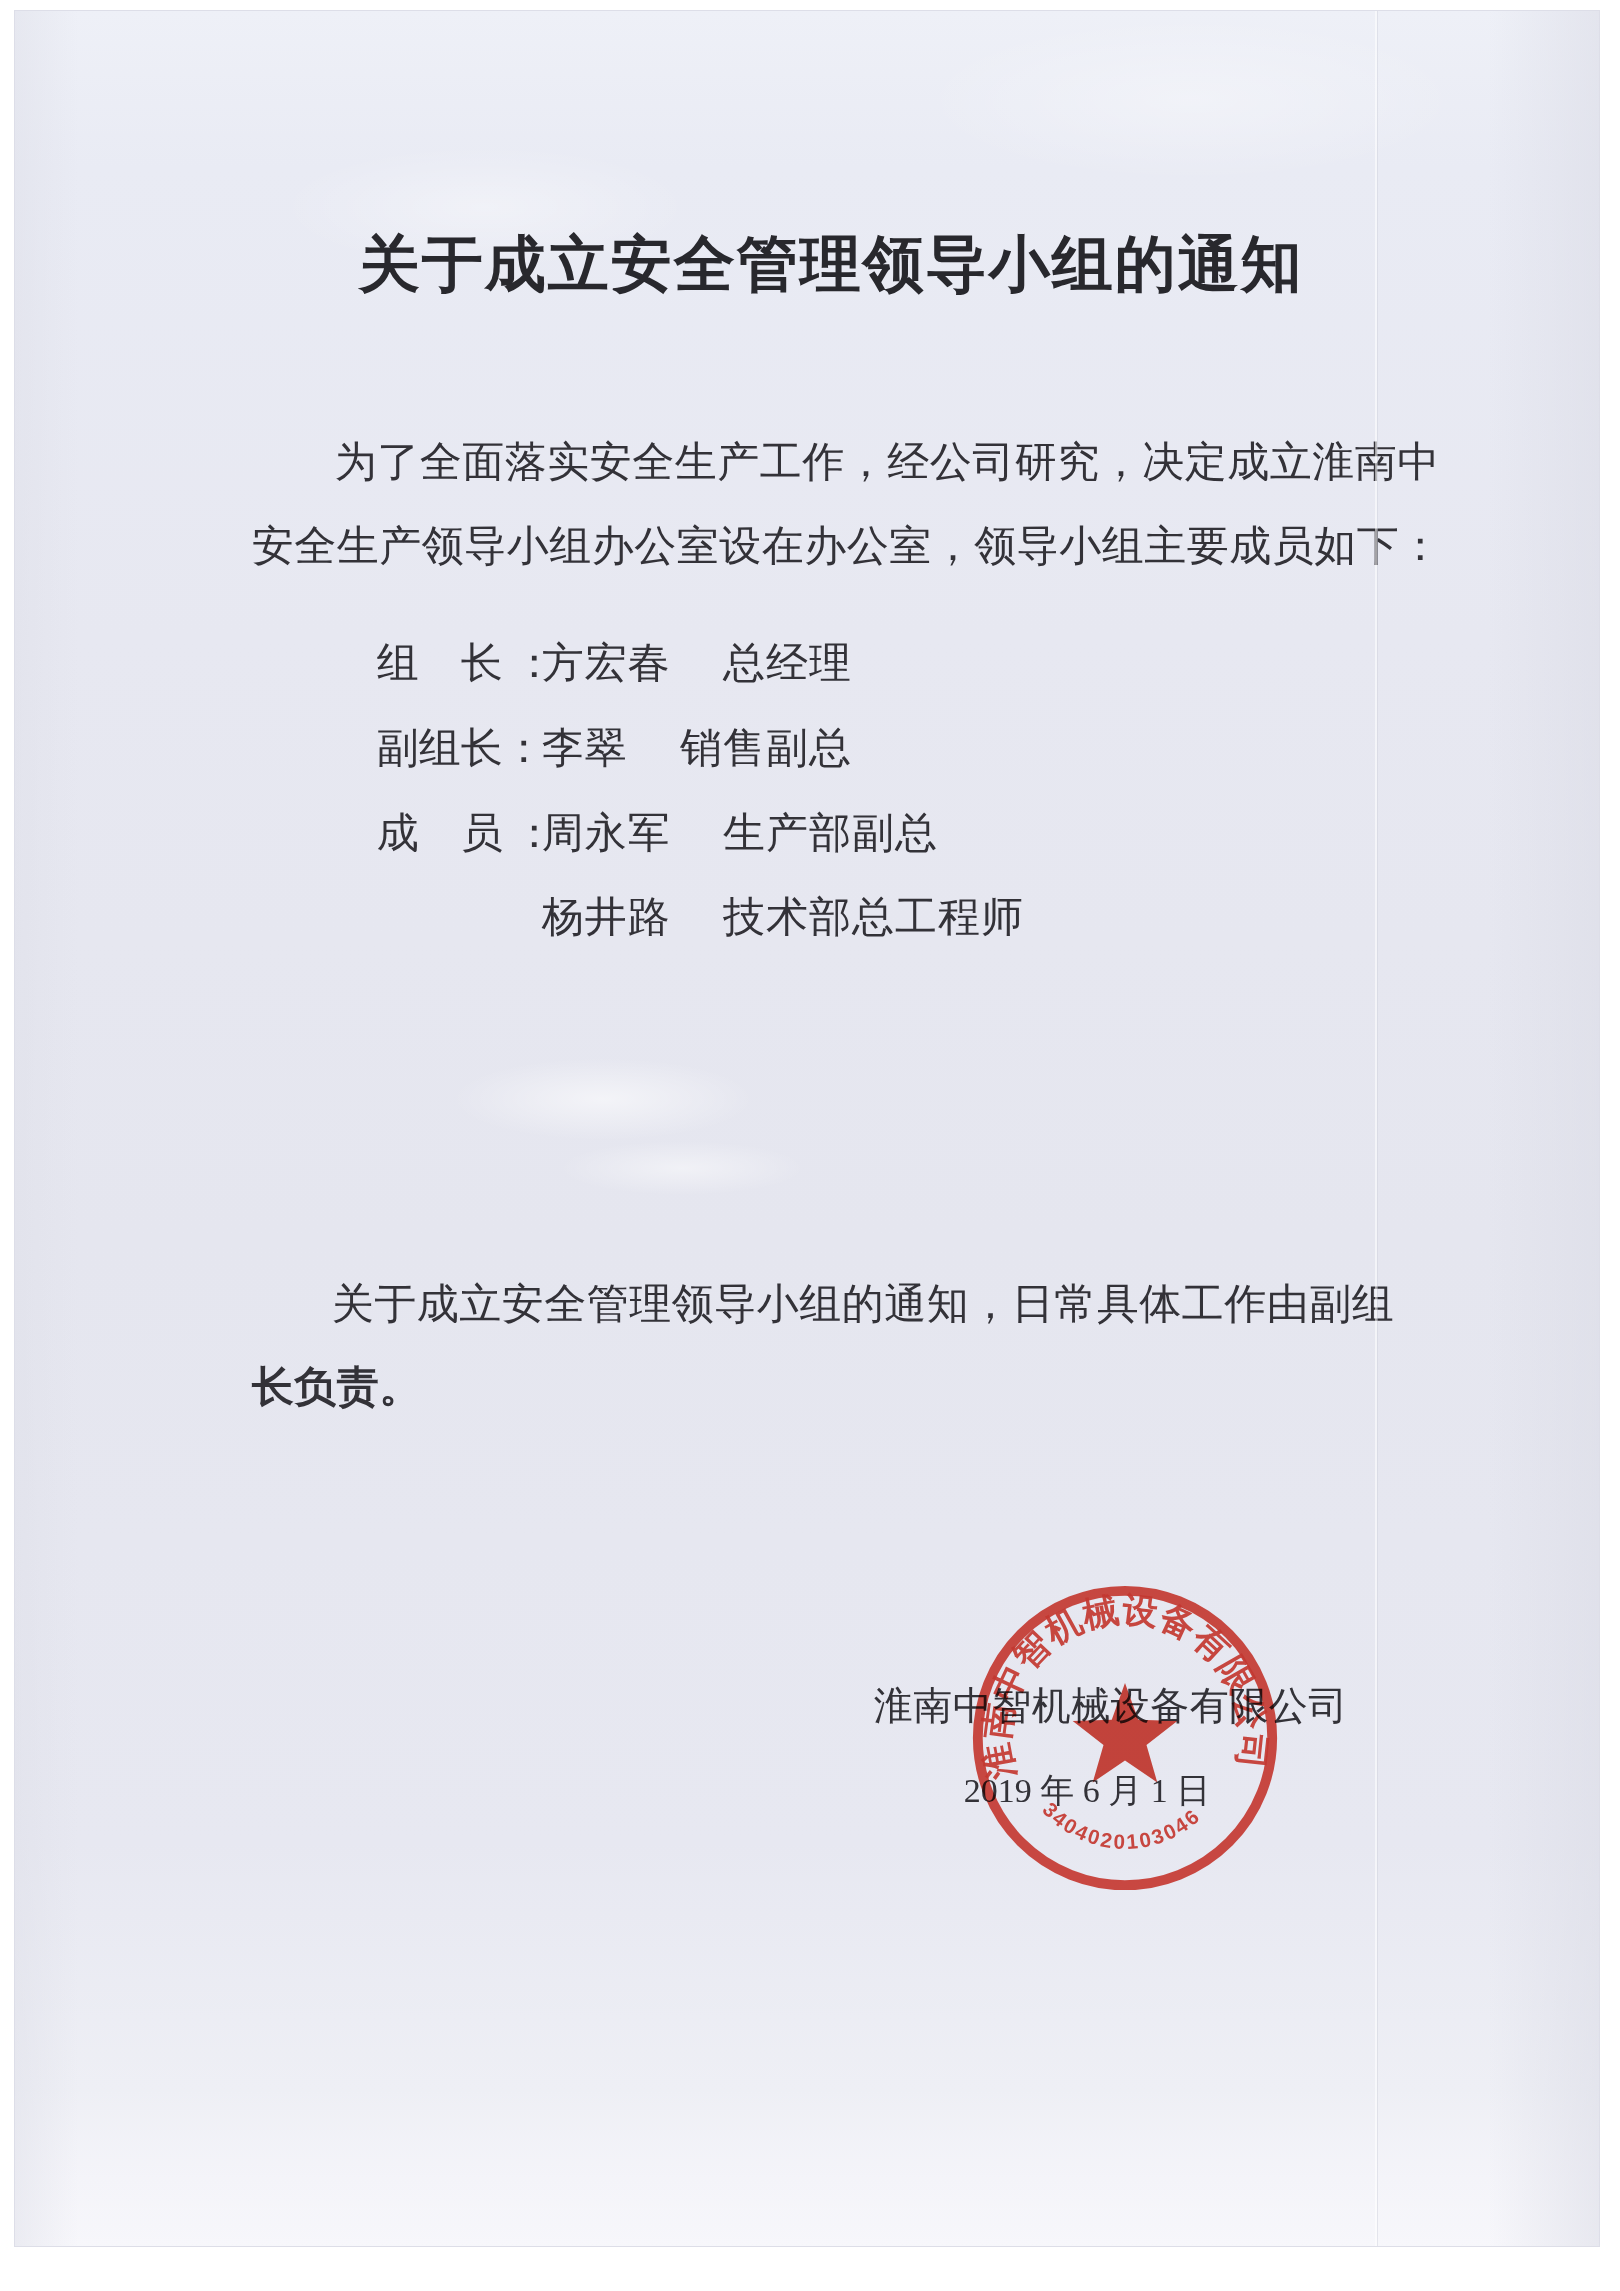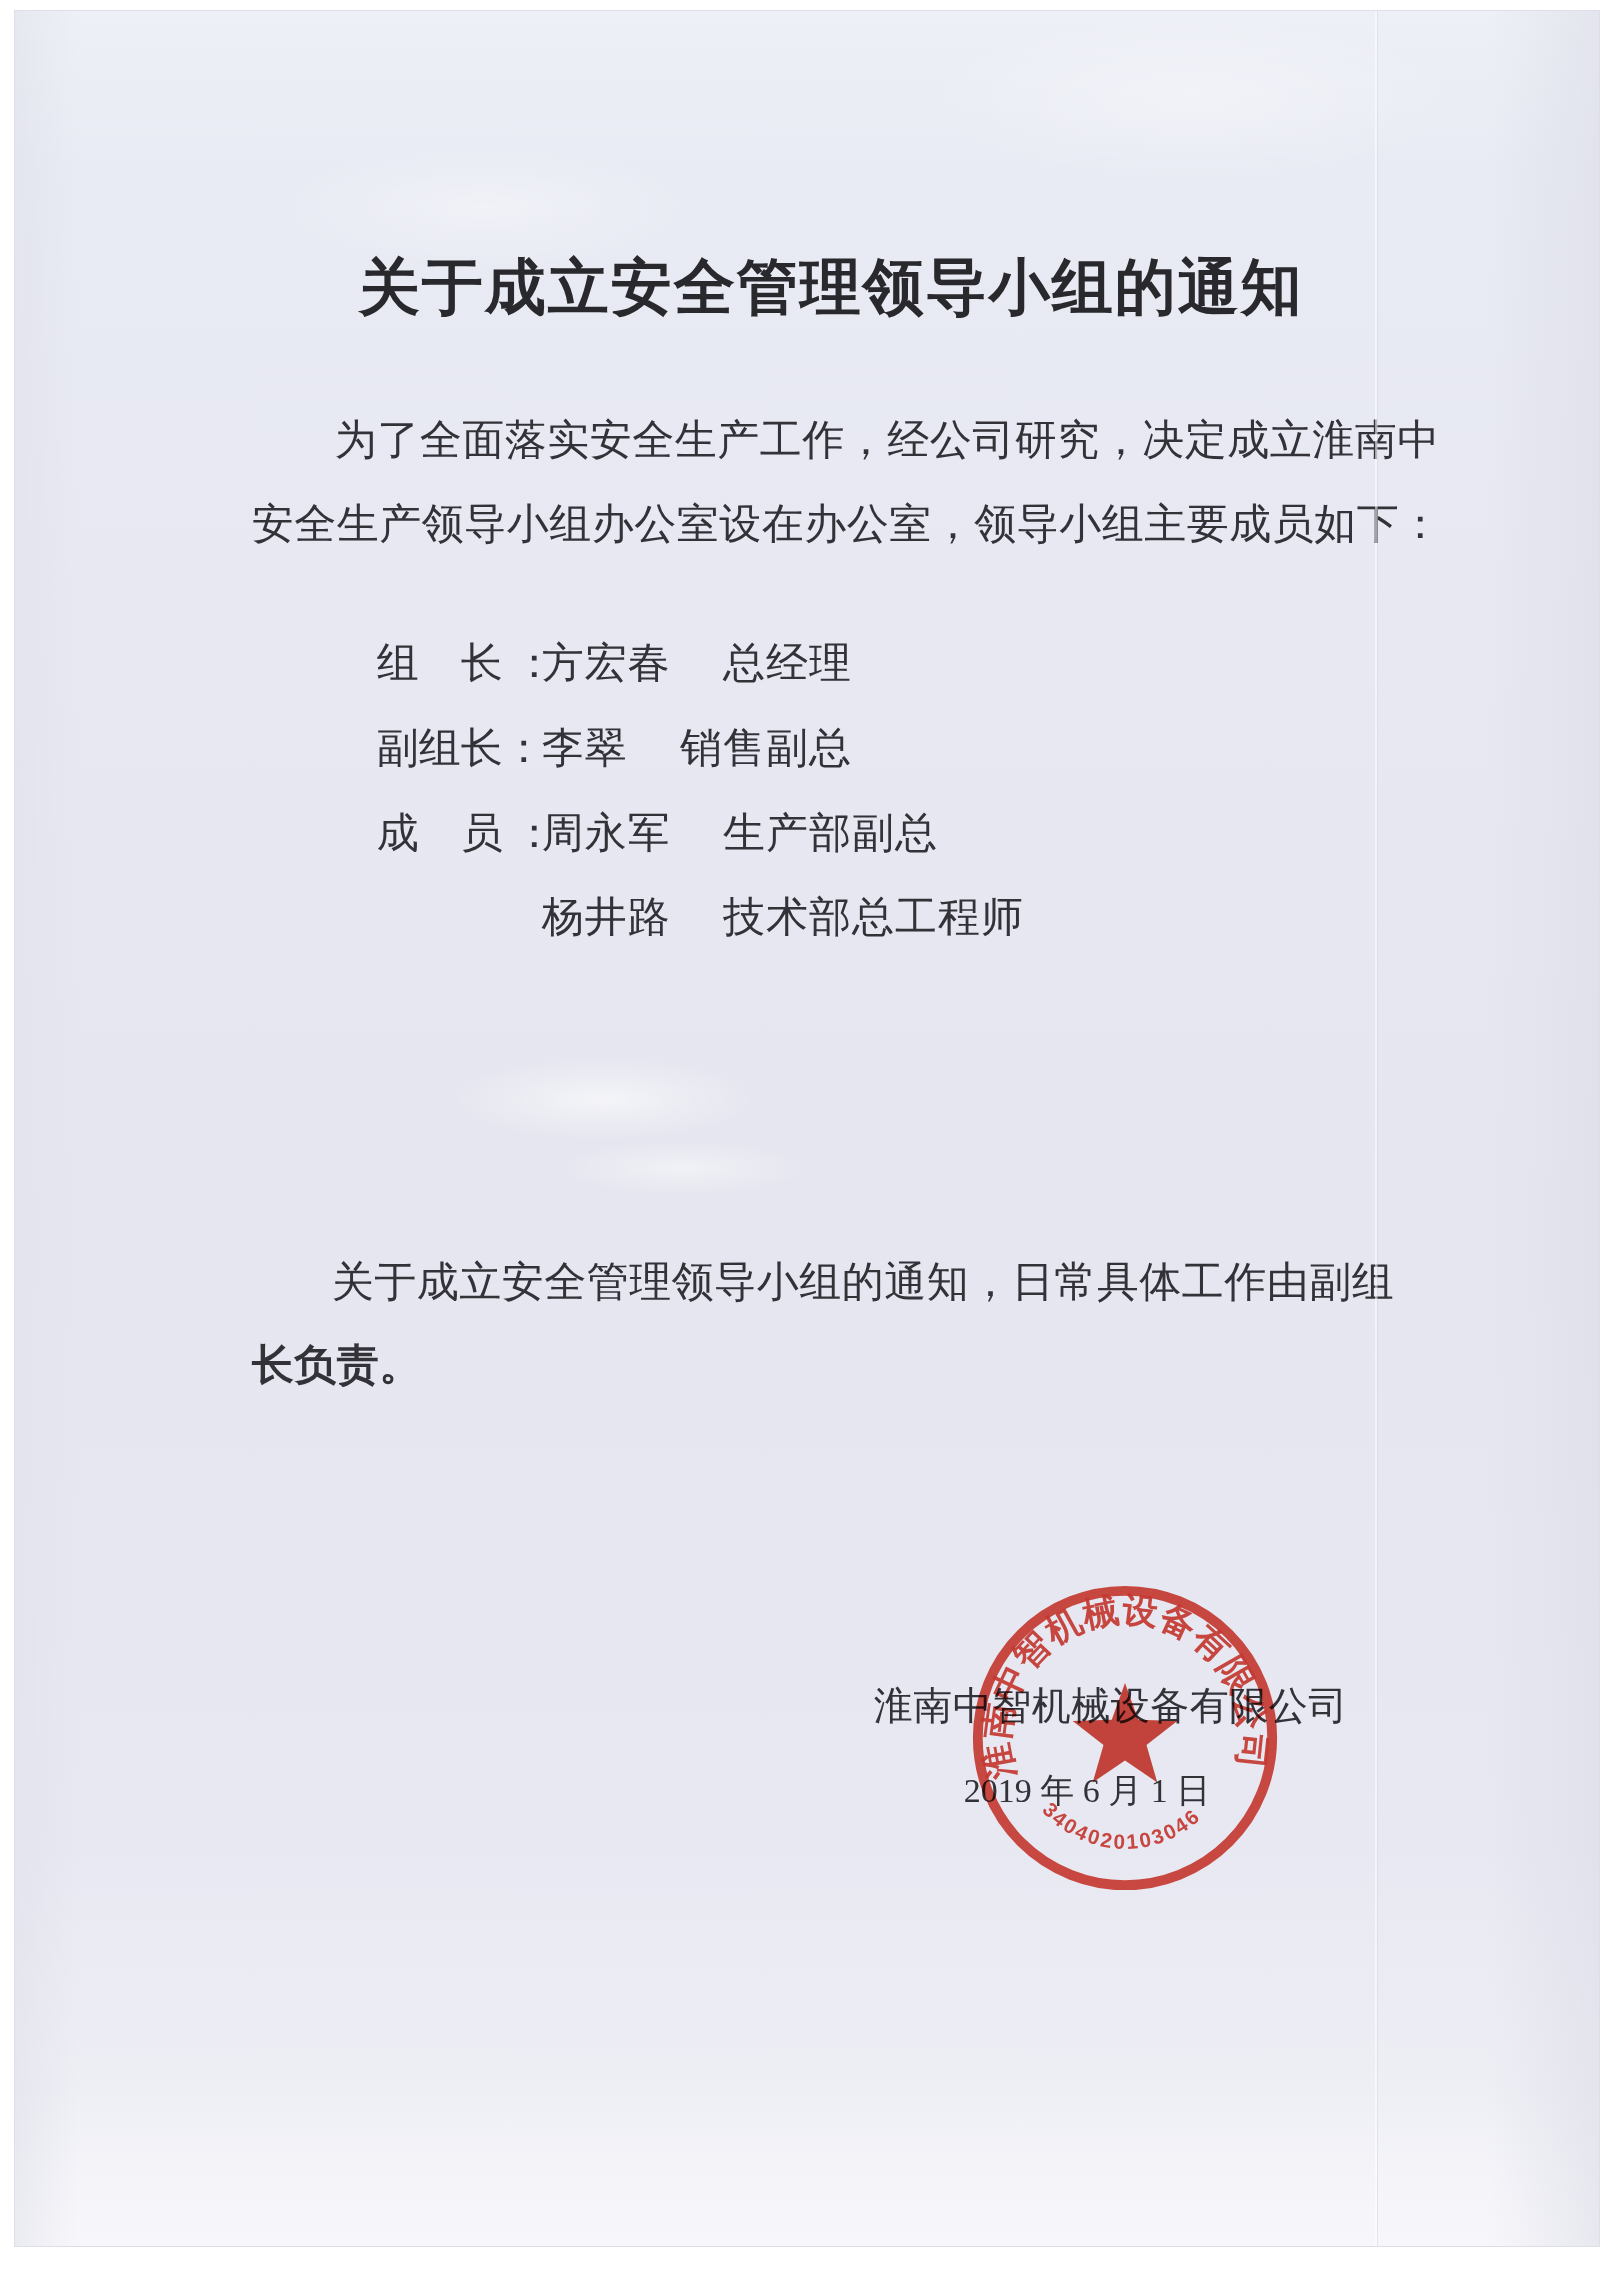--- a/index.html
+++ b/index.html
@@ -27,38 +27,39 @@
   .paper::after {
     content: "";
     position: absolute;
     left: 1360px; top: 0;
     width: 2px; height: 100%;
     background: rgba(255,255,255,0.55);
     box-shadow: 1px 0 0 rgba(205,206,218,0.45);
   }
   .title {
     position: absolute;
-    left: 0; top: 236px;
+    left: 0; top: 213px;
     width: 100%;
     padding-left: 49px;
     text-align: center;
     font-family: "Liberation Sans", "DejaVu Sans", sans-serif;
     font-weight: bold;
     font-size: 61px;
     letter-spacing: 2px;
     color: #28282d;
     white-space: pre;
   }
   .bline {
     position: absolute;
     font-size: 42px;
     line-height: 1.1;
     color: #333238;
     white-space: pre;
     letter-spacing: 0.5px;
+    margin-top: 22px;
   }
   .member-row { position: absolute; left: 320px; font-size: 42px; color: #333238; white-space: pre; }
   .member-role { display: inline-block; width: 165px; white-space: pre; }
   .member-name { white-space: pre; letter-spacing: 1px; font-family: Liberation Mono, monospace; }
   .signature {
     position: absolute;
     left: 859px; top: 1668px;
     font-size: 39px;
     letter-spacing: 0.5px;
     color: #333238;

